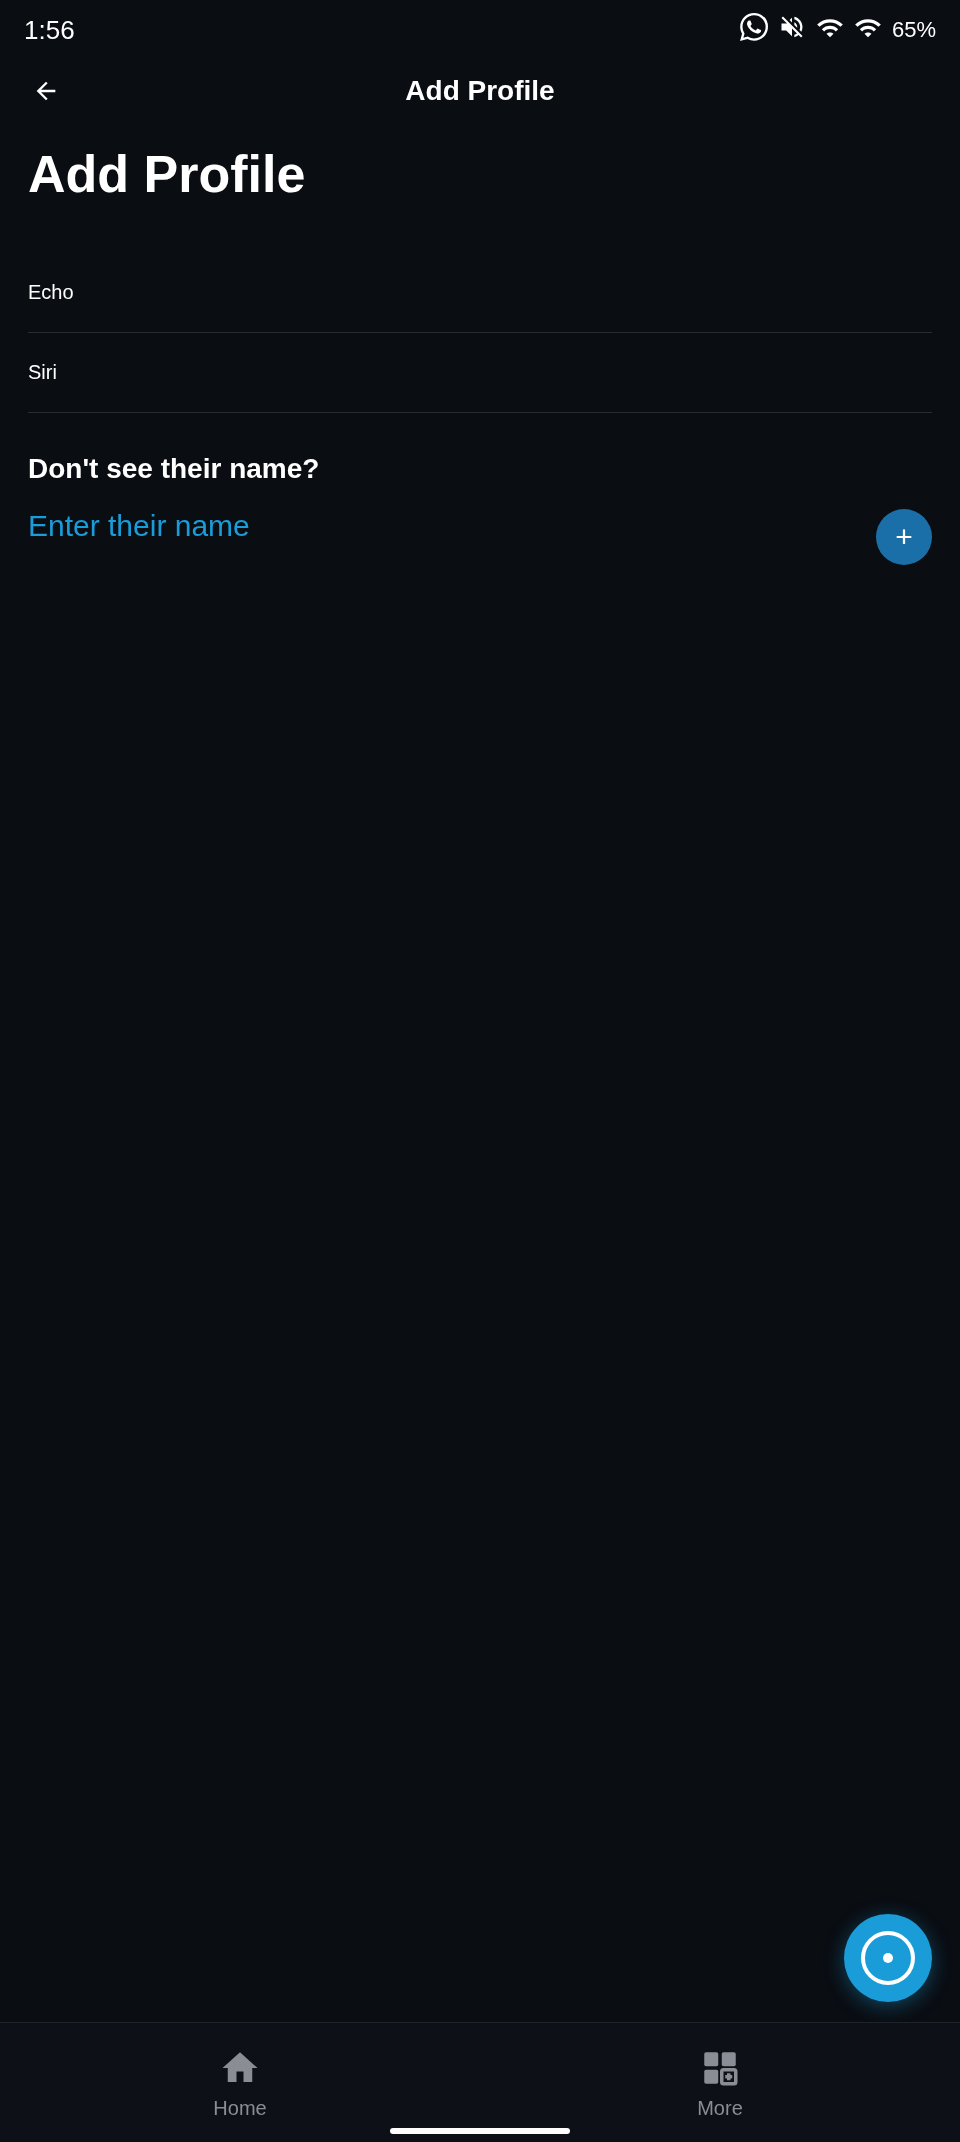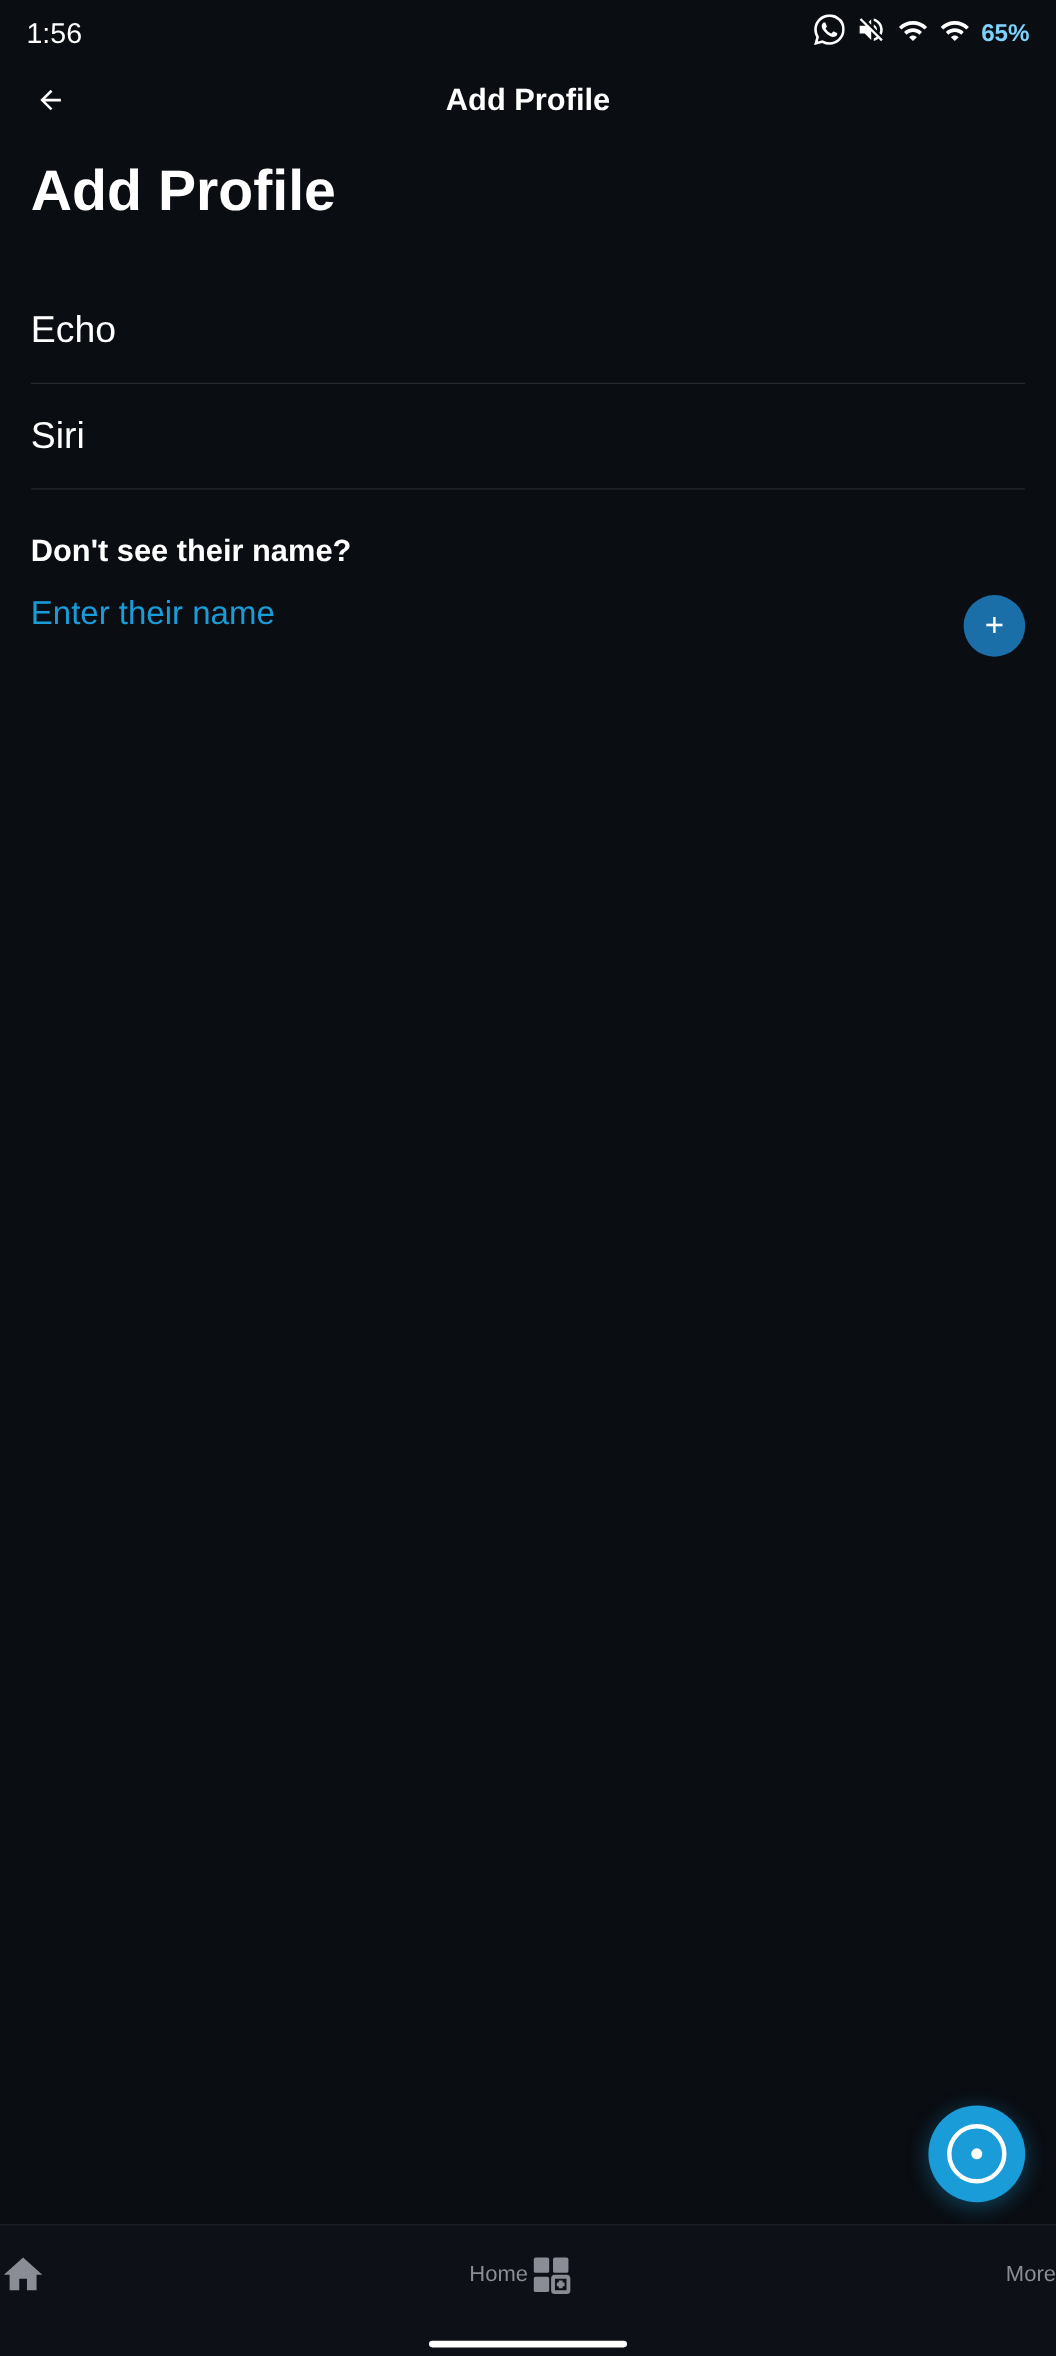--- a/index.html
+++ b/index.html
@@ -36,22 +36,21 @@
     }
 
     .status-icons {
       display: flex;
       align-items: center;
       gap: 10px;
     }
 
     .battery-text {
       font-size: 22px;
-      color: #7dd3fc;
-      font-weight: bold;
+      color: #ffffff;
     }
 
     
     .top-nav {
       display: flex;
       align-items: center;
       padding: 16px 24px;
       position: relative;
       height: 70px;
     }
@@ -96,21 +95,21 @@
       padding: 28px 0;
       border-bottom: 1px solid #2a2d35;
       cursor: pointer;
     }
 
     .profile-item:first-of-type {
       border-top: none;
     }
 
     .profile-name {
-      font-size: 34px;
+      font-size: 20px;
       color: #ffffff;
       font-weight: 400;
       margin-top: 20px;
     }
 
     
     .custom-name-section {
       margin-top: 40px;
     }
 
@@ -195,26 +194,25 @@
       background-color: #0d1017;
       display: flex;
       align-items: flex-start;
       padding-top: 16px;
       border-top: 1px solid #1e2229;
     }
 
     .nav-item {
       flex: 1;
       display: flex;
-      flex-direction: row;
+      flex-direction: column;
       align-items: center;
       gap: 8px;
       cursor: pointer;
       padding: 8px 0;
-      justify-content: space-between;
     }
 
     .nav-icon {
       width: 42px;
       height: 42px;
       display: flex;
       align-items: center;
       justify-content: center;
     }
 

